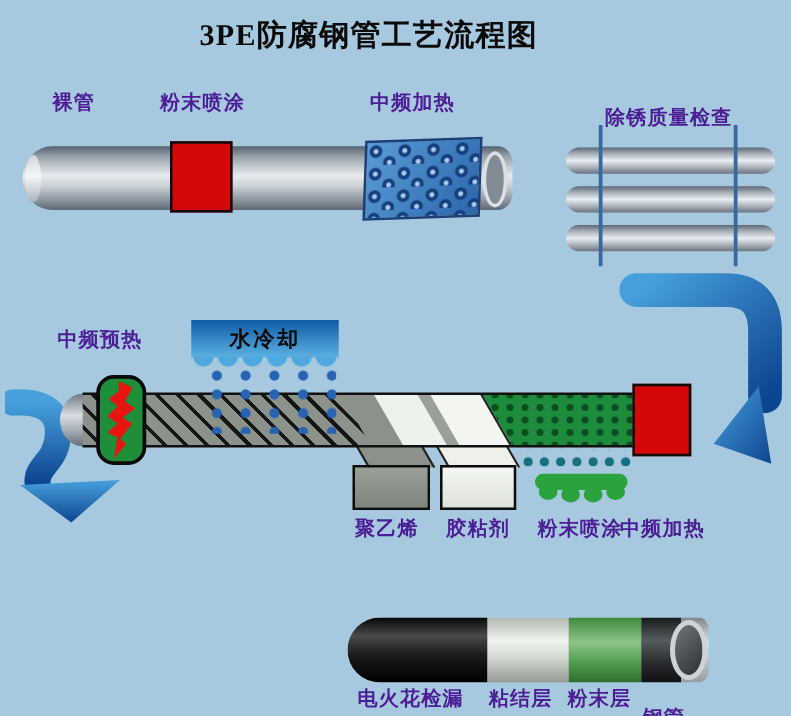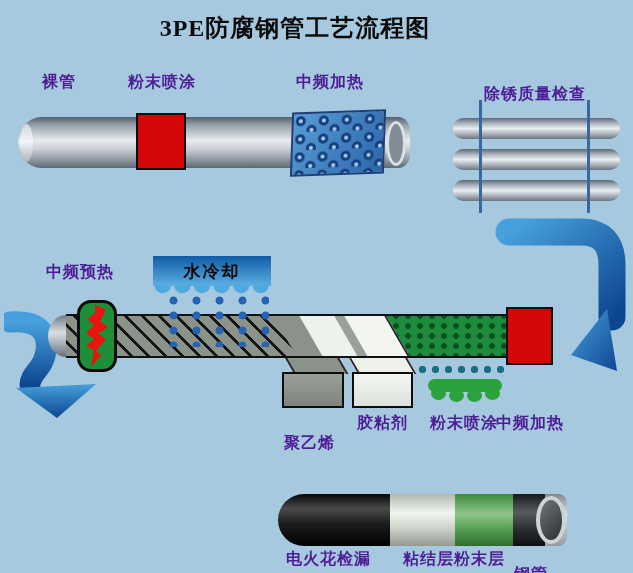--- a/index.html
+++ b/index.html
@@ -171,30 +171,30 @@
 <div class="abs hangband hb-white"></div>
 <div class="abs block blk-gray"></div>
 <div class="abs block blk-white"></div>
 <div class="abs tealdots"></div>
 <div class="abs brushbar"></div>
 <div class="abs brushdot" style="left:431px;"></div>
 <div class="abs brushdot" style="left:449px;top:389px;"></div>
 <div class="abs brushdot" style="left:467px;top:389px;"></div>
 <div class="abs brushdot" style="left:485px;"></div>
 
-<div class="abs lbl" style="left:284px;top:413px;margin-top:20px;">聚乙烯</div>
+<div class="abs lbl" style="left:284px;top:413px;">聚乙烯</div>
 <div class="abs lbl" style="left:357px;top:413px;">胶粘剂</div>
 <div class="abs lbl" style="left:430px;top:413px;">粉末喷涂</div>
 <div class="abs lbl" style="left:496px;top:413px;">中频加热</div>
 
 <div class="abs bpipe">
   <div class="bsec bs-black"></div>
   <div class="bsec bs-white"></div>
   <div class="bsec bs-green"></div>
   <div class="bsec bs-dark"></div>
   <div class="bsec bs-silver"></div>
 </div>
 <div class="abs bpipe-mouth"></div>
 
 <div class="abs lbl" style="left:286px;top:549px;">电火花检漏</div>
-<div class="abs lbl" style="left:403px;top:549px;">粘结层</div>
+<div class="abs lbl" style="left:391px;top:549px;">粘结层</div>
 <div class="abs lbl" style="left:454px;top:549px;">粉末层</div>
 <div class="abs lbl" style="left:514px;top:564px;">钢管</div>
 
 </body></html>

